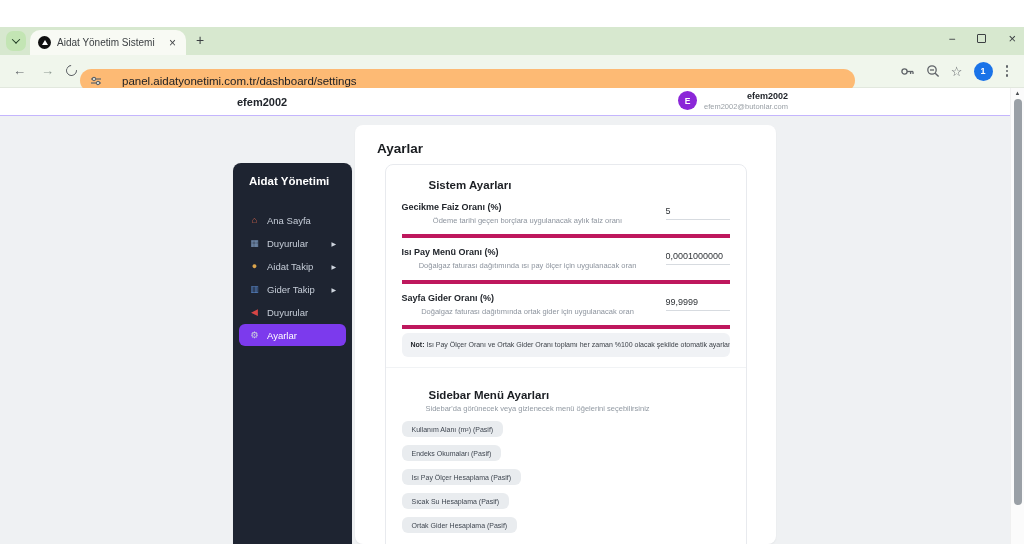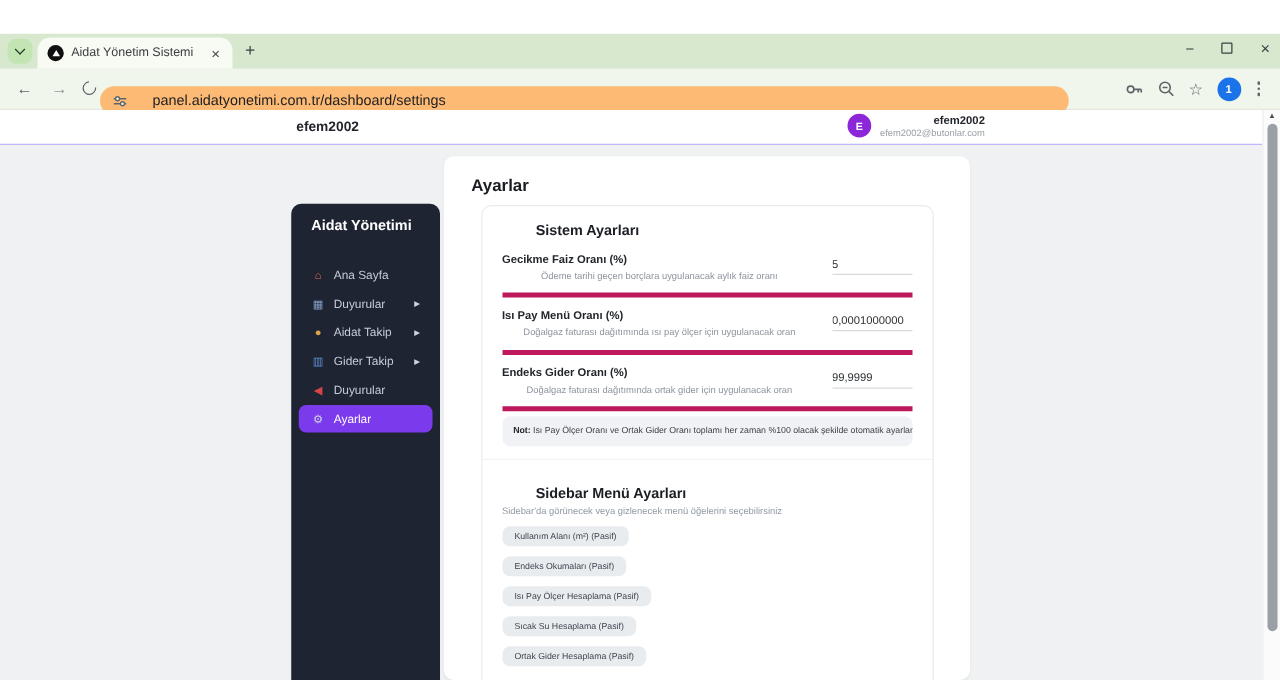--- a/index.html
+++ b/index.html
@@ -60,21 +60,21 @@
   .setting-row { display:flex; align-items:flex-start; padding:9px 0; border-bottom:4px solid #be185d; }
   .setting-row:last-of-type { border-bottom:none; }
   .row-text { flex:1; padding-right:12px; }
   .row-label { font-size:9px; font-weight:bold; color:#22262c; line-height:1.3; }
   .row-desc { font-size:7.5px; color:#8d949e; margin-top:2px; line-height:1.3;text-align:center; }
   .row-input { width:64px; margin-top:4px; border:none; border-bottom:1px solid #d7dbe0; background:transparent; font-size:9px; color:#2f3337; padding:0 0 3px 0; font-family:inherit; outline:none; }
   .note-box { background:#f0f2f5; border-radius:6px; padding:7px 9px; margin-top:4px; font-size:7px; color:#3a3f46; line-height:1.45; white-space:nowrap; overflow:hidden; }
   .note-box b, .legend-box b { color:#23272d; }
   .full-divider { border:none; border-top:1px solid #f1f3f5; margin:10px -16px 0 -16px; }
   .sec2-title { margin-top:21px; }
-  .sec-subtitle { font-size:7.5px; color:#9199a2; margin-top:3px; }
+  .sec-subtitle { font-size:7.5px; color:#9199a2; margin-top:3px;margin-left:24px; }
   .pill-btn { display:block; width:fit-content; background:#e9ecef; border:none; border-radius:6px; padding:4.5px 10px; font-size:7px; color:#3f4650; font-family:inherit; margin-top:8px; }
   .legend-box { background:#f0f2f5; border-radius:6px; padding:8px 10px; margin-top:12px; font-size:7px; color:#3a3f46; line-height:1.5; }
 
   
   .scrollbar { position:absolute; right:0; top:88px; width:14px; height:456px; background:#fbfbfb; border-left:1px solid #f0f0f0; }
   .scroll-up { position:absolute; top:2px; left:0; width:13px; text-align:center; font-size:6px; color:#4a4d50; }
   .scroll-thumb { position:absolute; top:11px; left:2.5px; width:8px; height:492px; max-height:406px; background:#9aa0a6; border-radius:4px; }
 </style>
 </head>
 <body>
@@ -195,21 +195,21 @@
         <div class="setting-row">
           <div class="row-text">
             <div class="row-label">Isı Pay Menü Oranı (%)</div>
             <div class="row-desc">Doğalgaz faturası dağıtımında ısı pay ölçer için uygulanacak oran</div>
           </div>
           <input class="row-input" value="0,0001000000" style="">
         </div>
 
         <div class="setting-row">
           <div class="row-text">
-            <div class="row-label">Endeks Gider Oranı (%)</div>
+            <div class="row-label">Sayfa Gider Oranı (%)</div>
             <div class="row-desc">Doğalgaz faturası dağıtımında ortak gider için uygulanacak oran</div>
           </div>
           <input class="row-input" value="99,9999" style="">
         </div>
 
         <div class="note-box"><b>Not:</b><span> Isı Pay Ölçer Oranı ve Ortak Gider Oranı toplamı her zaman %100 olacak şekilde otomatik ayarlanır.</span></div>
 
         <hr class="full-divider">
 
         <div class="sec-title sec2-title">Sidebar Menü Ayarları</div>

